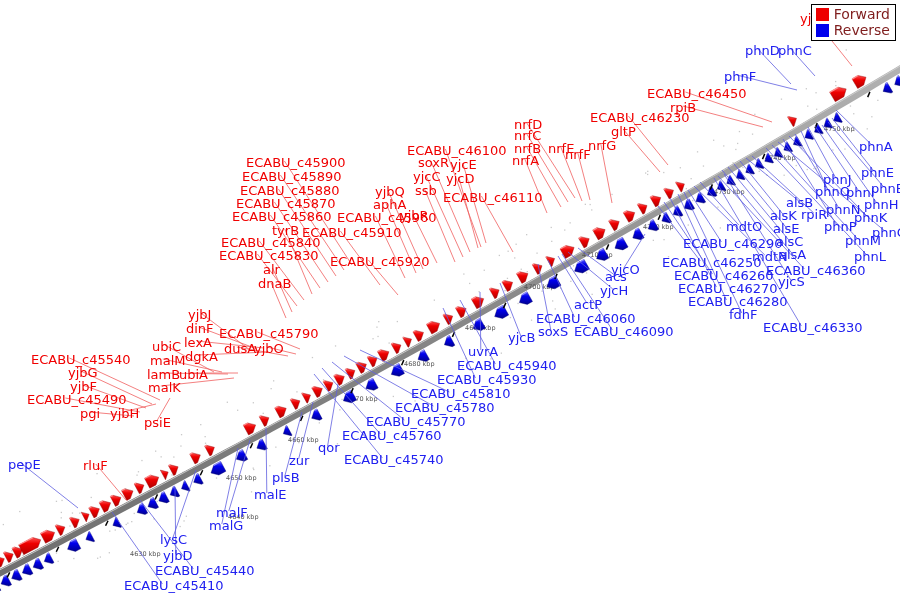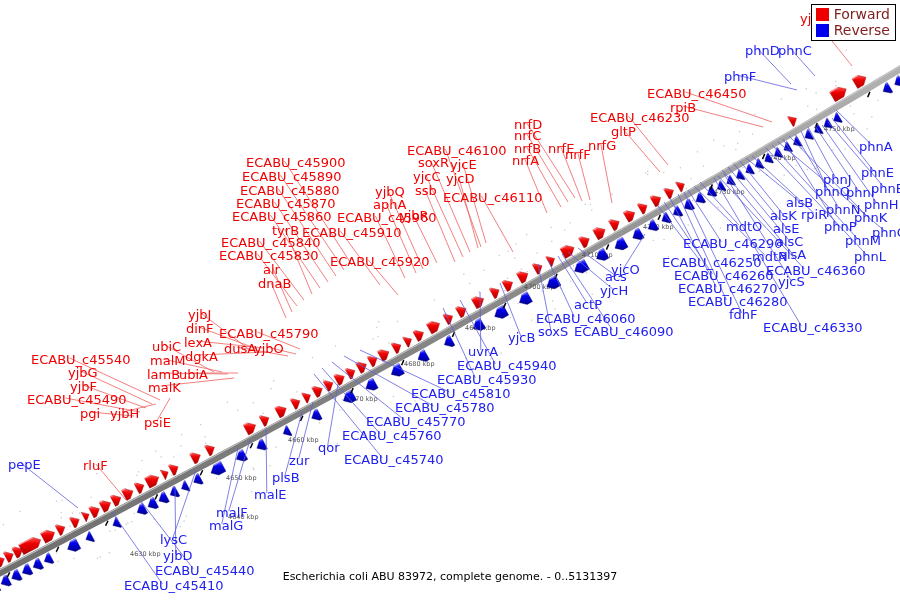--- a/index.html
+++ b/index.html
@@ -784,15 +784,14 @@
     <div class="legend-row">
       <span class="legend-swatch" style="background: rgb(238, 0, 0);"></span>
       <span class="legend-text">Forward</span>
     </div>
     <div class="legend-row">
       <span class="legend-swatch" style="background: rgb(0, 0, 238);"></span>
       <span class="legend-text">Reverse</span>
     </div>
   </div>
 
-  <div id="caption">Escherichia coli ABU 83972, complete genome. - 0..5131397</div>
 
 </div>
 
 </body></html>

